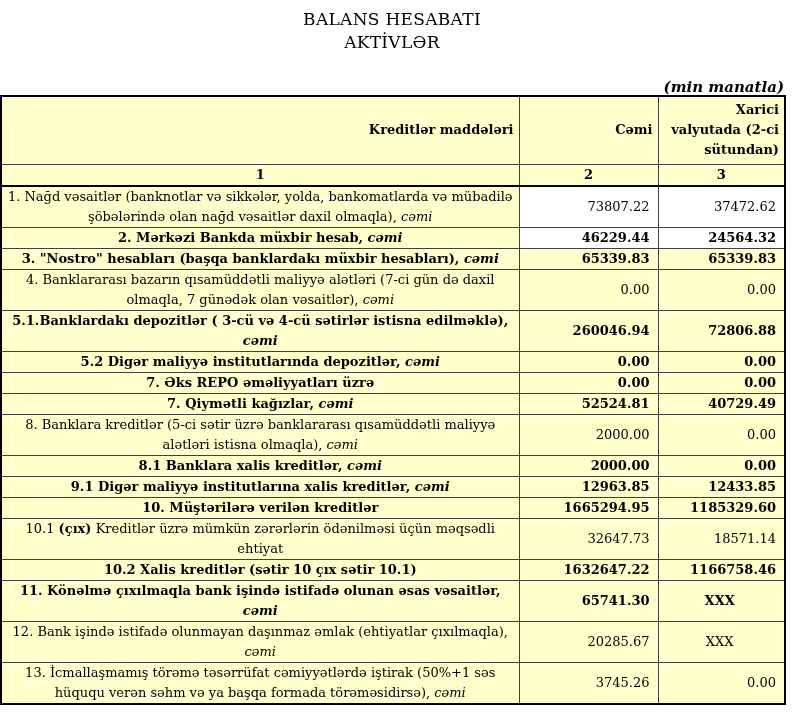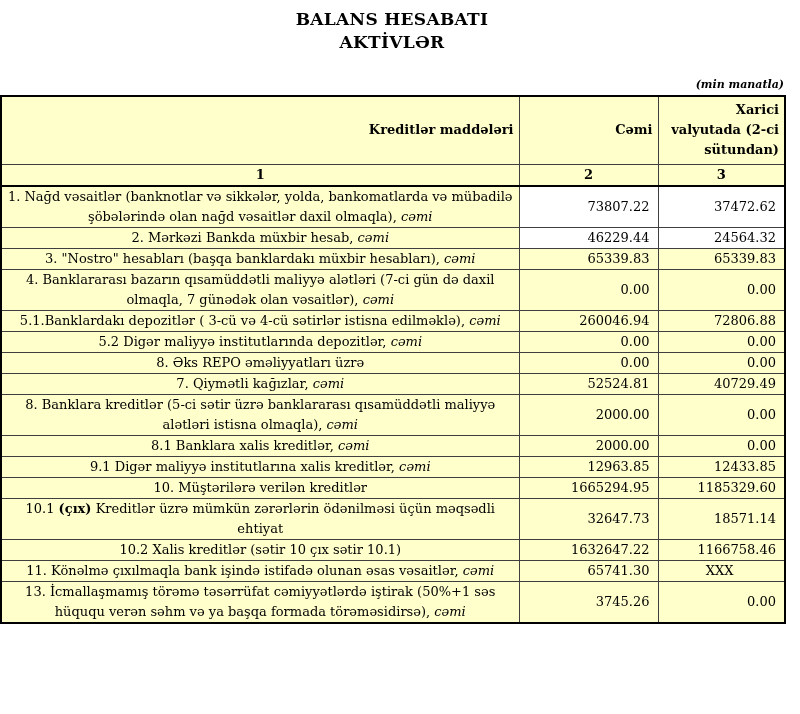--- a/index.html
+++ b/index.html
@@ -10,46 +10,46 @@
   }
   html,body{margin:0;padding:0;background:#ffffff;}
   body{
     width:800px;height:714px;overflow:hidden;
     font-family:"DejaVu Serif","Liberation Serif",serif;
     color:#000;
   }
   .page{position:relative;width:800px;height:714px;background:#fff;overflow:hidden;}
   .title-block{
     width:784px;text-align:center;padding-top:8px;
-    font-weight:bold;font-size:17px;line-height:23px;letter-spacing:.3px;
+    font-weight:normal;font-size:17px;line-height:23px;letter-spacing:.3px;
   }
   .units-note{
     position:absolute;top:78px;right:16px;
-    font-style:italic;font-weight:bold;font-size:11px;
+    font-style:italic;font-weight:bold;font-size:15px;
   }
   table.balance{
     position:absolute;top:95px;left:0;
     width:784px;table-layout:fixed;border-collapse:collapse;
     font-size:13px;
   }
   col.c1{width:518px;} col.c2{width:139px;} col.c3{width:127px;}
   th,td{
     border:1px solid var(--border);
     background:var(--cell-bg);
     padding:0 5px;
     vertical-align:middle;
     line-height:20px;
     overflow:hidden;
   }
   table.balance{border:2px solid var(--heavy);}
   thead th{font-weight:bold;text-align:right;}
   tr.head-row{height:68px;}
   tr.num-row{height:18px;}
   tr.num-row td{font-weight:bold;text-align:center;border-bottom:2px solid var(--heavy);}
-  tbody tr.single{height:20px;}
+  tbody tr.single{height:20px;font-weight:bold;}
   tbody tr.tall{height:41px;}
   td.label{text-align:center;}
   td.num{text-align:right;padding-right:8px;}
   td.num.white{background:var(--entry-bg);}
   td.num.xxx{text-align:center;}
 </style>
 </head>
 <body>
 
 <div class="page">
@@ -104,21 +104,21 @@
           <td class="label">5.1.Banklardakı depozitlər ( 3-cü və 4-cü sətirlər istisna edilməklə), <i>cəmi</i></td>
           <td class="num">260046.94</td>
           <td class="num">72806.88</td>
         </tr>
         <tr class="single">
           <td class="label">5.2 Digər maliyyə institutlarında depozitlər, <i>cəmi</i></td>
           <td class="num">0.00</td>
           <td class="num">0.00</td>
         </tr>
         <tr class="single">
-          <td class="label">8. Əks REPO əməliyyatları üzrə</td>
+          <td class="label">7. Əks REPO əməliyyatları üzrə</td>
           <td class="num">0.00</td>
           <td class="num">0.00</td>
         </tr>
         <tr class="single">
           <td class="label">7. Qiymətli kağızlar, <i>cəmi</i></td>
           <td class="num">52524.81</td>
           <td class="num">40729.49</td>
         </tr>
         <tr class="tall">
           <td class="label">8. Banklara kreditlər (5-ci sətir üzrə banklararası qısamüddətli maliyyə alətləri istisna olmaqla), <i>cəmi</i></td>
@@ -149,20 +149,25 @@
           <td class="label">10.2 Xalis kreditlər (sətir 10 çıx sətir 10.1)</td>
           <td class="num">1632647.22</td>
           <td class="num">1166758.46</td>
         </tr>
         <tr class="single">
           <td class="label">11. Könəlmə çıxılmaqla bank işində istifadə olunan əsas vəsaitlər, <i>cəmi</i></td>
           <td class="num">65741.30</td>
           <td class="num xxx">XXX</td>
         </tr>
         <tr class="tall">
+          <td class="label">12. Bank işində istifadə olunmayan daşınmaz əmlak (ehtiyatlar çıxılmaqla), <i>cəmi</i></td>
+          <td class="num">20285.67</td>
+          <td class="num xxx">XXX</td>
+        </tr>
+        <tr class="tall">
           <td class="label">13. İcmallaşmamış törəmə təsərrüfat cəmiyyətlərdə iştirak (50%+1 səs hüququ verən səhm və ya başqa formada törəməsidirsə), <i>cəmi</i></td>
           <td class="num">3745.26</td>
           <td class="num">0.00</td>
         </tr>
       </tbody>
   </table>
 
 </div>
 
 </body></html>

